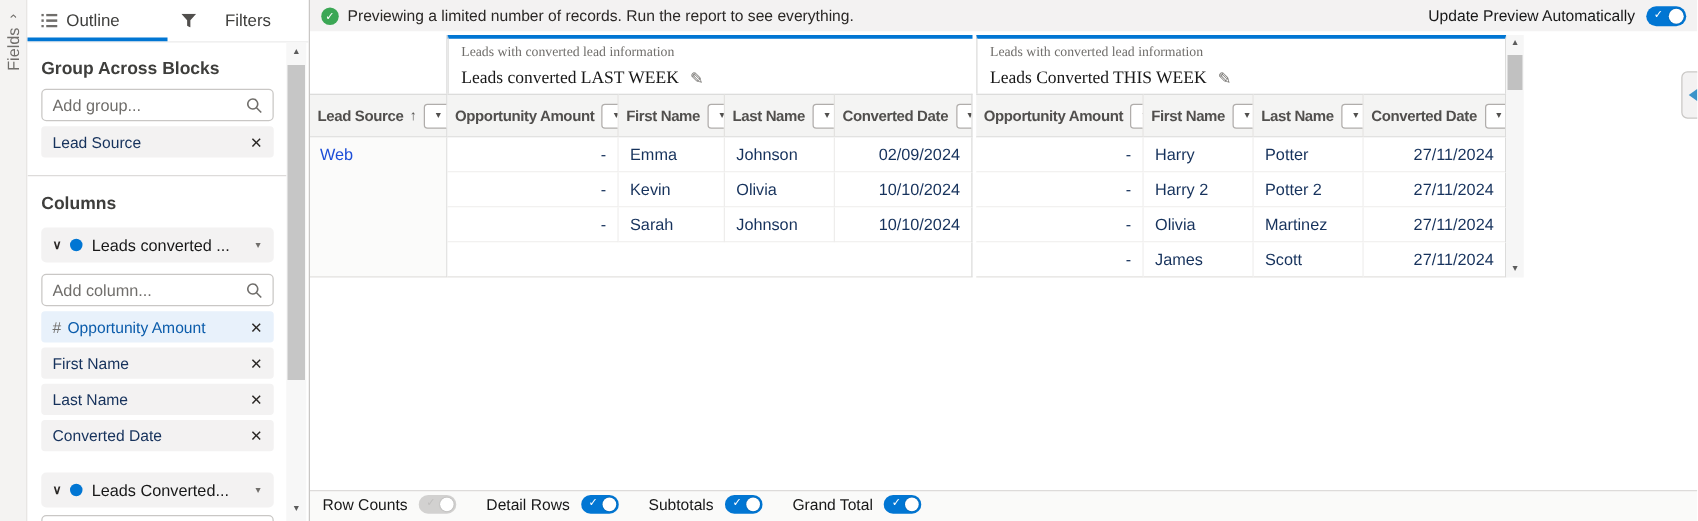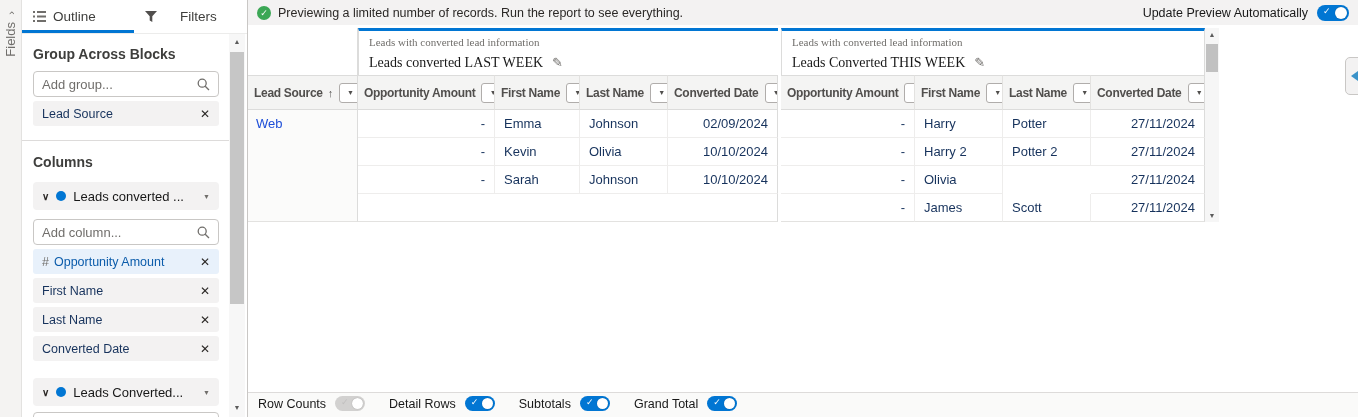--- a/index.html
+++ b/index.html
@@ -328,20 +328,21 @@
       <div class="dcell r3 c9">Potter</div>
       <div class="dcell date bre r3 c10">27/11/2024</div>
 
       <div class="dcell num r4 c7">-</div>
       <div class="dcell r4 c8">Harry 2</div>
       <div class="dcell r4 c9">Potter 2</div>
       <div class="dcell date bre r4 c10">27/11/2024</div>
 
       <div class="dcell num r5 c7">-</div>
       <div class="dcell r5 c8">Olivia</div>
+      <div class="dcell r5 c9">Martinez</div>
       <div class="dcell date bre r5 c10">27/11/2024</div>
 
       <div class="dcell num bb r6 c7">-</div>
       <div class="dcell bb r6 c8">James</div>
       <div class="dcell bb r6 c9">Scott</div>
       <div class="dcell date bre bb r6 c10">27/11/2024</div>
     </div>
 
     <div class="pscroll">
       <div class="parr">▲</div>

